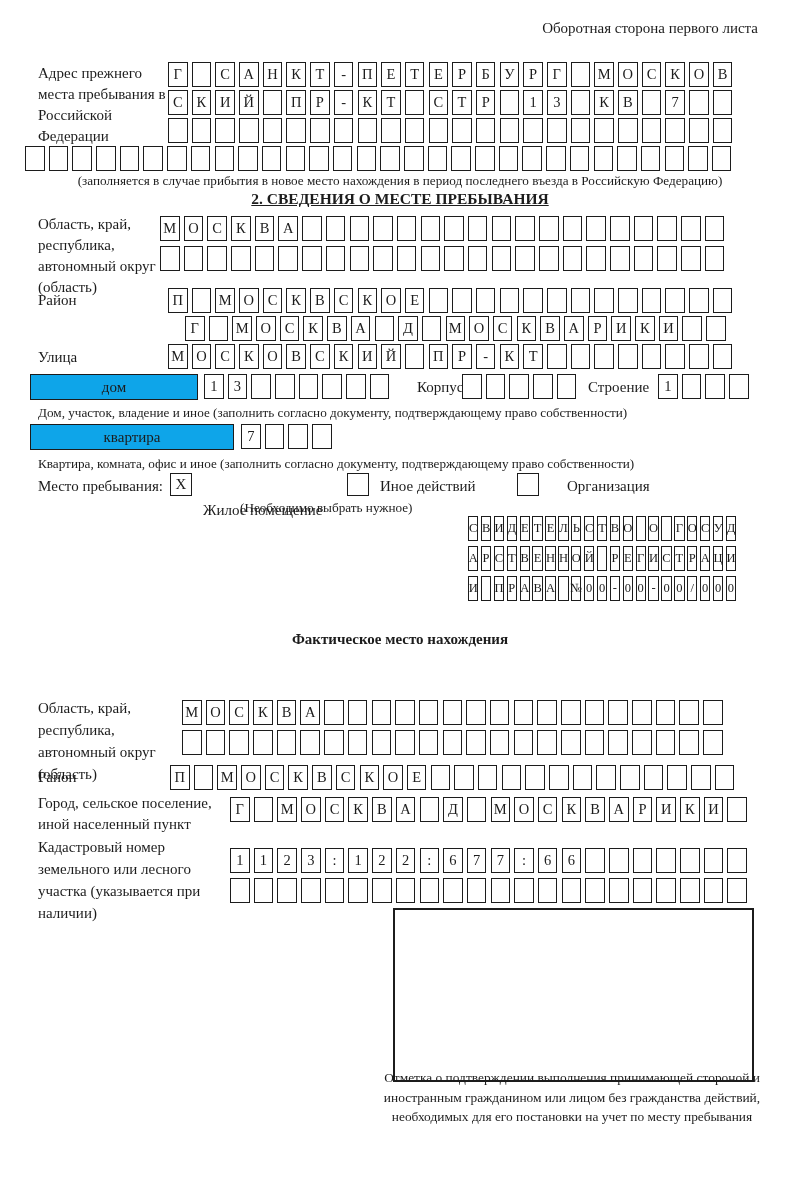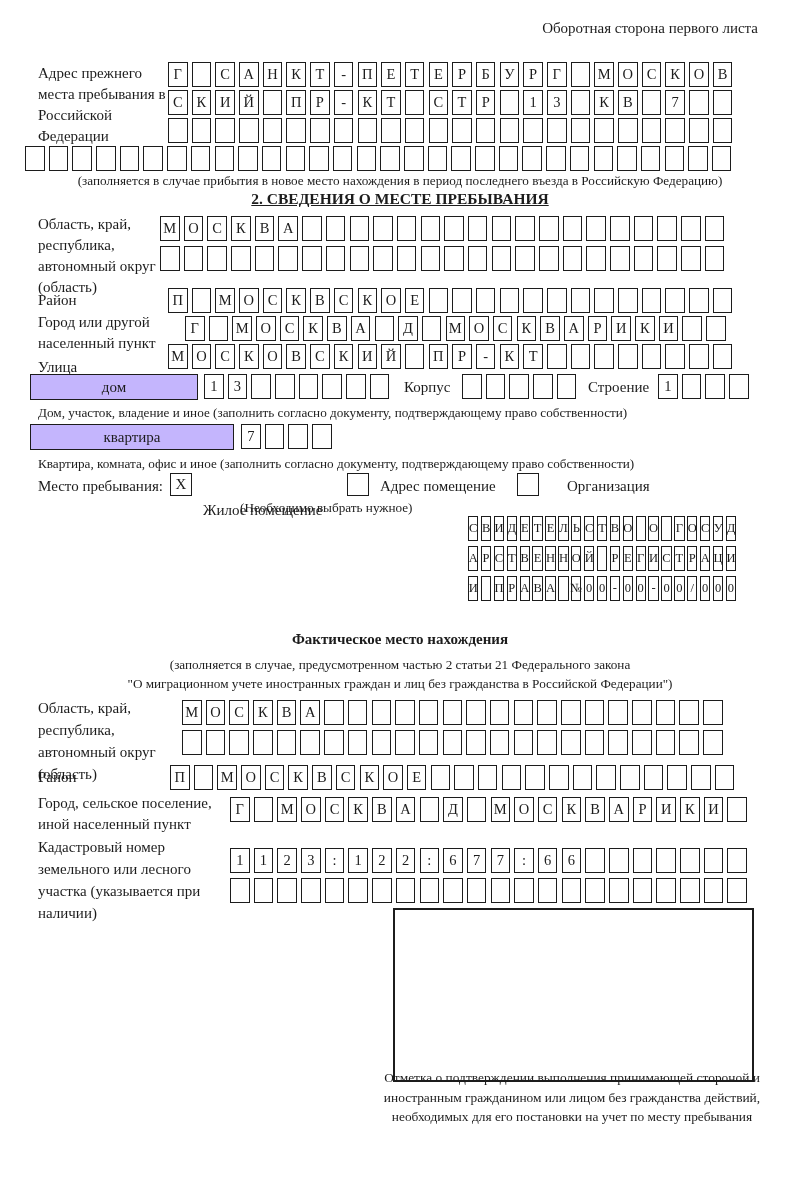--- a/index.html
+++ b/index.html
@@ -14,21 +14,21 @@
   .title{position:absolute;left:0;width:100%;text-align:center;font-weight:bold;font-size:15.5px;}
   .boxrow{position:absolute;display:flex;gap:4.2px;}
   .cell{
     width:17.5px;height:23px;border:1.5px solid #1c1c1c;box-sizing:content-box;
     display:flex;align-items:center;justify-content:center;
     font-size:14.5px;background:#fff;
   }
   .boxrow.small{gap:2.6px;}
   .boxrow.small .cell{width:8.3px;font-size:12.5px;}
   .wordbox{
-    position:absolute;height:24px;border:1.6px solid #1c1c1c;background:#c4b5fd;
+    position:absolute;height:24px;border:1.6px solid #1c1c1c;background:#0ea5e9;
     display:flex;align-items:center;justify-content:center;font-size:15px;
   }
   .cb{
     position:absolute;width:20px;height:21px;border:1.6px solid #1c1c1c;background:#fff;
     text-align:center;font-size:15px;line-height:21px;
   }
   .stamp{position:absolute;border:2px solid #1c1c1c;background:#fff;}
   .caption{position:absolute;text-align:center;font-size:13.4px;line-height:19.5px;}
   .prewrap{white-space:pre-line;}
 </style>
@@ -229,21 +229,20 @@
       <span class="cell"></span>
       <span class="cell"></span>
       <span class="cell"></span>
       <span class="cell"></span>
       <span class="cell"></span>
       <span class="cell"></span>
       <span class="cell"></span>
       <span class="cell"></span>
     </div>
 
-  <div class="lbl" style="left:38px;top:312px;width:150px;">Город или другой населенный пункт</div>
   <div class="boxrow" style="left:185px;top:316px;">
       <span class="cell">Г</span>
       <span class="cell"></span>
       <span class="cell">М</span>
       <span class="cell">О</span>
       <span class="cell">С</span>
       <span class="cell">К</span>
       <span class="cell">В</span>
       <span class="cell">А</span>
       <span class="cell"></span>
@@ -256,21 +255,21 @@
       <span class="cell">В</span>
       <span class="cell">А</span>
       <span class="cell">Р</span>
       <span class="cell">И</span>
       <span class="cell">К</span>
       <span class="cell">И</span>
       <span class="cell"></span>
       <span class="cell"></span>
     </div>
 
-  <div class="lbl" style="left:38px;top:357px;">Улица</div>
+  <div class="lbl" style="left:38px;top:347px;">Улица</div>
   <div class="boxrow" style="left:168px;top:344px;">
       <span class="cell">М</span>
       <span class="cell">О</span>
       <span class="cell">С</span>
       <span class="cell">К</span>
       <span class="cell">О</span>
       <span class="cell">В</span>
       <span class="cell">С</span>
       <span class="cell">К</span>
       <span class="cell">И</span>
@@ -295,21 +294,21 @@
   <div class="boxrow" style="left:204px;top:374px;">
       <span class="cell">1</span>
       <span class="cell">3</span>
       <span class="cell"></span>
       <span class="cell"></span>
       <span class="cell"></span>
       <span class="cell"></span>
       <span class="cell"></span>
       <span class="cell"></span>
     </div>
-  <div class="lbl" style="left:404px;top:377px;">Корпус</div>
+  <div class="lbl" style="left:417px;top:377px;">Корпус</div>
   <div class="boxrow" style="left:462px;top:374px;">
       <span class="cell"></span>
       <span class="cell"></span>
       <span class="cell"></span>
       <span class="cell"></span>
       <span class="cell"></span>
     </div>
   <div class="lbl" style="left:588px;top:377px;">Строение</div>
   <div class="boxrow" style="left:658px;top:374px;">
       <span class="cell">1</span>
@@ -325,21 +324,21 @@
       <span class="cell"></span>
       <span class="cell"></span>
       <span class="cell"></span>
     </div>
   <div class="note" style="left:38px;top:455px;">Квартира, комната, офис и иное (заполнить согласно документу, подтверждающему право собственности)</div>
 
   <div class="lbl" style="left:38px;top:476px;">Место пребывания:</div>
   <span class="cb" style="left:170px;top:473px;">X</span>
   <div class="lbl" style="left:203px;top:500px;">Жилое помещение</div>
   <span class="cb" style="left:347px;top:473px;"></span>
-  <div class="lbl" style="left:380px;top:476px;">Адрес помещение</div>
+  <div class="lbl" style="left:380px;top:476px;">Иное действий</div>
   <span class="cb" style="left:517px;top:473px;"></span>
   <div class="lbl" style="left:567px;top:476px;">Организация</div>
   <div class="note" style="left:240px;top:499px;">(Необходимо выбрать нужное)</div>
 
   <div class="boxrow small" style="left:468px;top:516px;">
       <span class="cell">С</span>
       <span class="cell">В</span>
       <span class="cell">И</span>
       <span class="cell">Д</span>
       <span class="cell">Е</span>
@@ -401,22 +400,20 @@
       <span class="cell">-</span>
       <span class="cell">0</span>
       <span class="cell">0</span>
       <span class="cell">/</span>
       <span class="cell">0</span>
       <span class="cell">0</span>
       <span class="cell">0</span>
     </div>
 
   <div class="title" style="top:631px;font-size:15px;">Фактическое место нахождения</div>
-  <div class="note center prewrap" style="top:656px;line-height:18.5px;">(заполняется в случае, предусмотренном частью 2 статьи 21 Федерального закона
-"О миграционном учете иностранных граждан и лиц без гражданства в Российской Федерации")</div>
 
   <div class="lbl" style="left:38px;top:697px;width:145px;line-height:22px;">Область, край, республика, автономный округ (область)</div>
   <div class="boxrow" style="left:182px;top:700px;">
       <span class="cell">М</span>
       <span class="cell">О</span>
       <span class="cell">С</span>
       <span class="cell">К</span>
       <span class="cell">В</span>
       <span class="cell">А</span>
       <span class="cell"></span>

